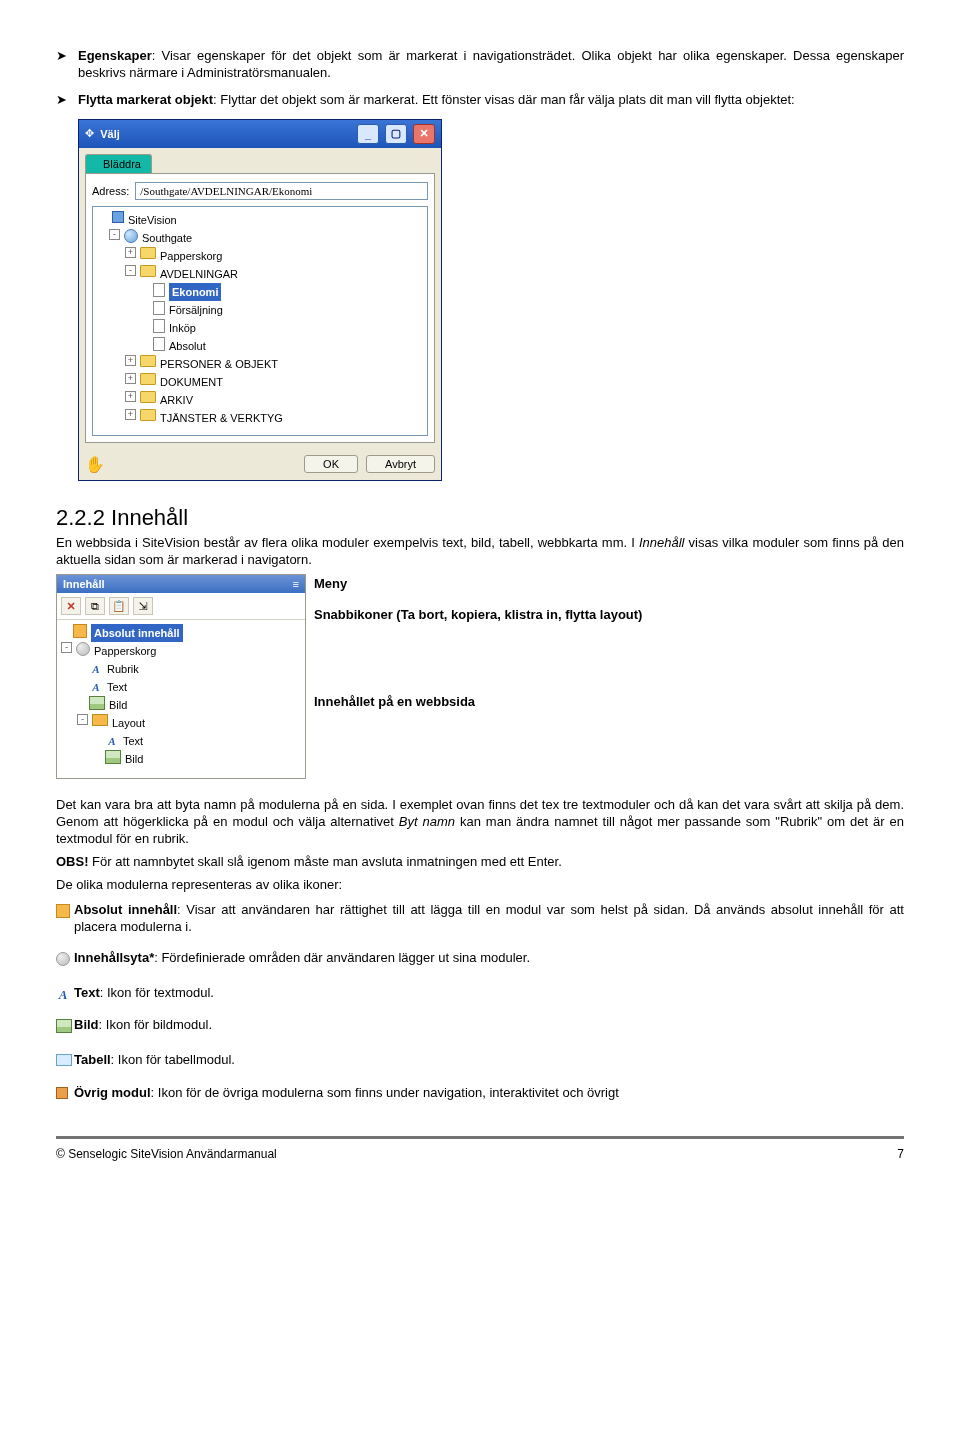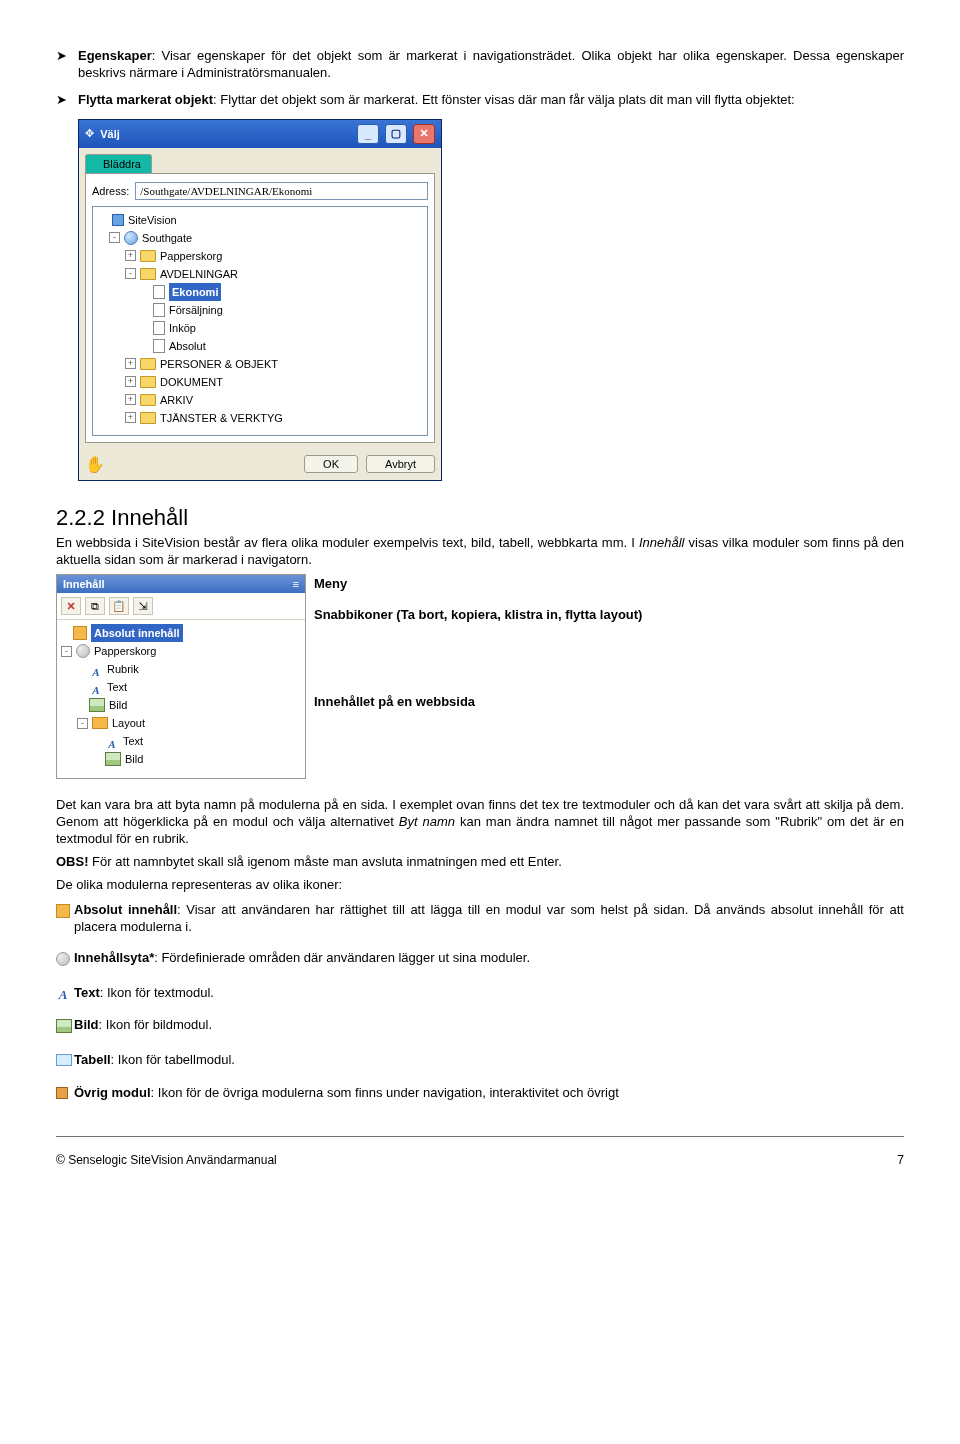--- a/index.html
+++ b/index.html
@@ -86,21 +86,21 @@
     padding: 2px 4px;
     border: 1px solid #7a98b4;
   }
   .tree {
     border: 1px solid #7a98b4;
     background: #fff;
     padding: 4px 2px;
     min-height: 220px;
     line-height: 18px;
   }
-  .node { display: flex; align-items: center; gap: 4px; padding-left: 2px; }
+  .node { display: flex; align-items: flex-start; gap: 4px; padding-left: 2px; }
   .exp { width: 11px; height: 11px; border: 1px solid #888; font-size: 9px; line-height: 9px; text-align: center; color: #555; box-sizing: border-box; }
   .exp.none { border: none; }
   .sel { background: #3166c4; color: #fff; padding: 0 3px; font-weight: bold; }
   .ico { width: 14px; height: 12px; display: inline-block; }
   .ico.folder { background: #f7d66a; border: 1px solid #c59a1f; border-radius: 1px; height: 10px; }
   .ico.openfolder { background: #f7d66a; border: 1px solid #c59a1f; border-radius: 1px; height: 10px; position: relative; }
   .ico.globe { border-radius: 50%; background: radial-gradient(circle at 30% 30%, #cfe6ff, #6aa4e0); border: 1px solid #4a7bb0; width: 12px; height: 12px; }
   .ico.cube { background: #6aa4e0; border: 1px solid #2a5db0; width: 10px; height: 10px; }
   .ico.page { background: #fff; border: 1px solid #888; width: 10px; height: 12px; }
   .wnd-footer {
@@ -170,24 +170,24 @@
 
   
   .legend { margin: 6px 0 0 0; }
   .lg-row { display: flex; margin: 8px 0 14px 0; line-height: 1.3; }
   .lg-ico { flex: 0 0 18px; padding-top: 2px; }
   .lg-text { flex: 1; text-align: justify; }
 
   
   .pg-footer {
     margin-top: 32px;
-    border-top: 1px solid #737373;
+    border-top: 3px solid #737373;
     display: flex;
     justify-content: space-between;
-    padding-top: 16px;
+    padding-top: 8px;
     font-size: 12px;
   }
 </style>
 </head>
 <body>
 
 <div class="bullet-item">
   <div class="bullet-marker">➤</div>
   <div class="bullet-body">
     <span class="bold">Egenskaper</span><span>: Visar egenskaper för det objekt som är markerat i navigationsträdet. Olika objekt har olika egenskaper. Dessa egenskaper beskrivs närmare i Administratörsmanualen.</span>

